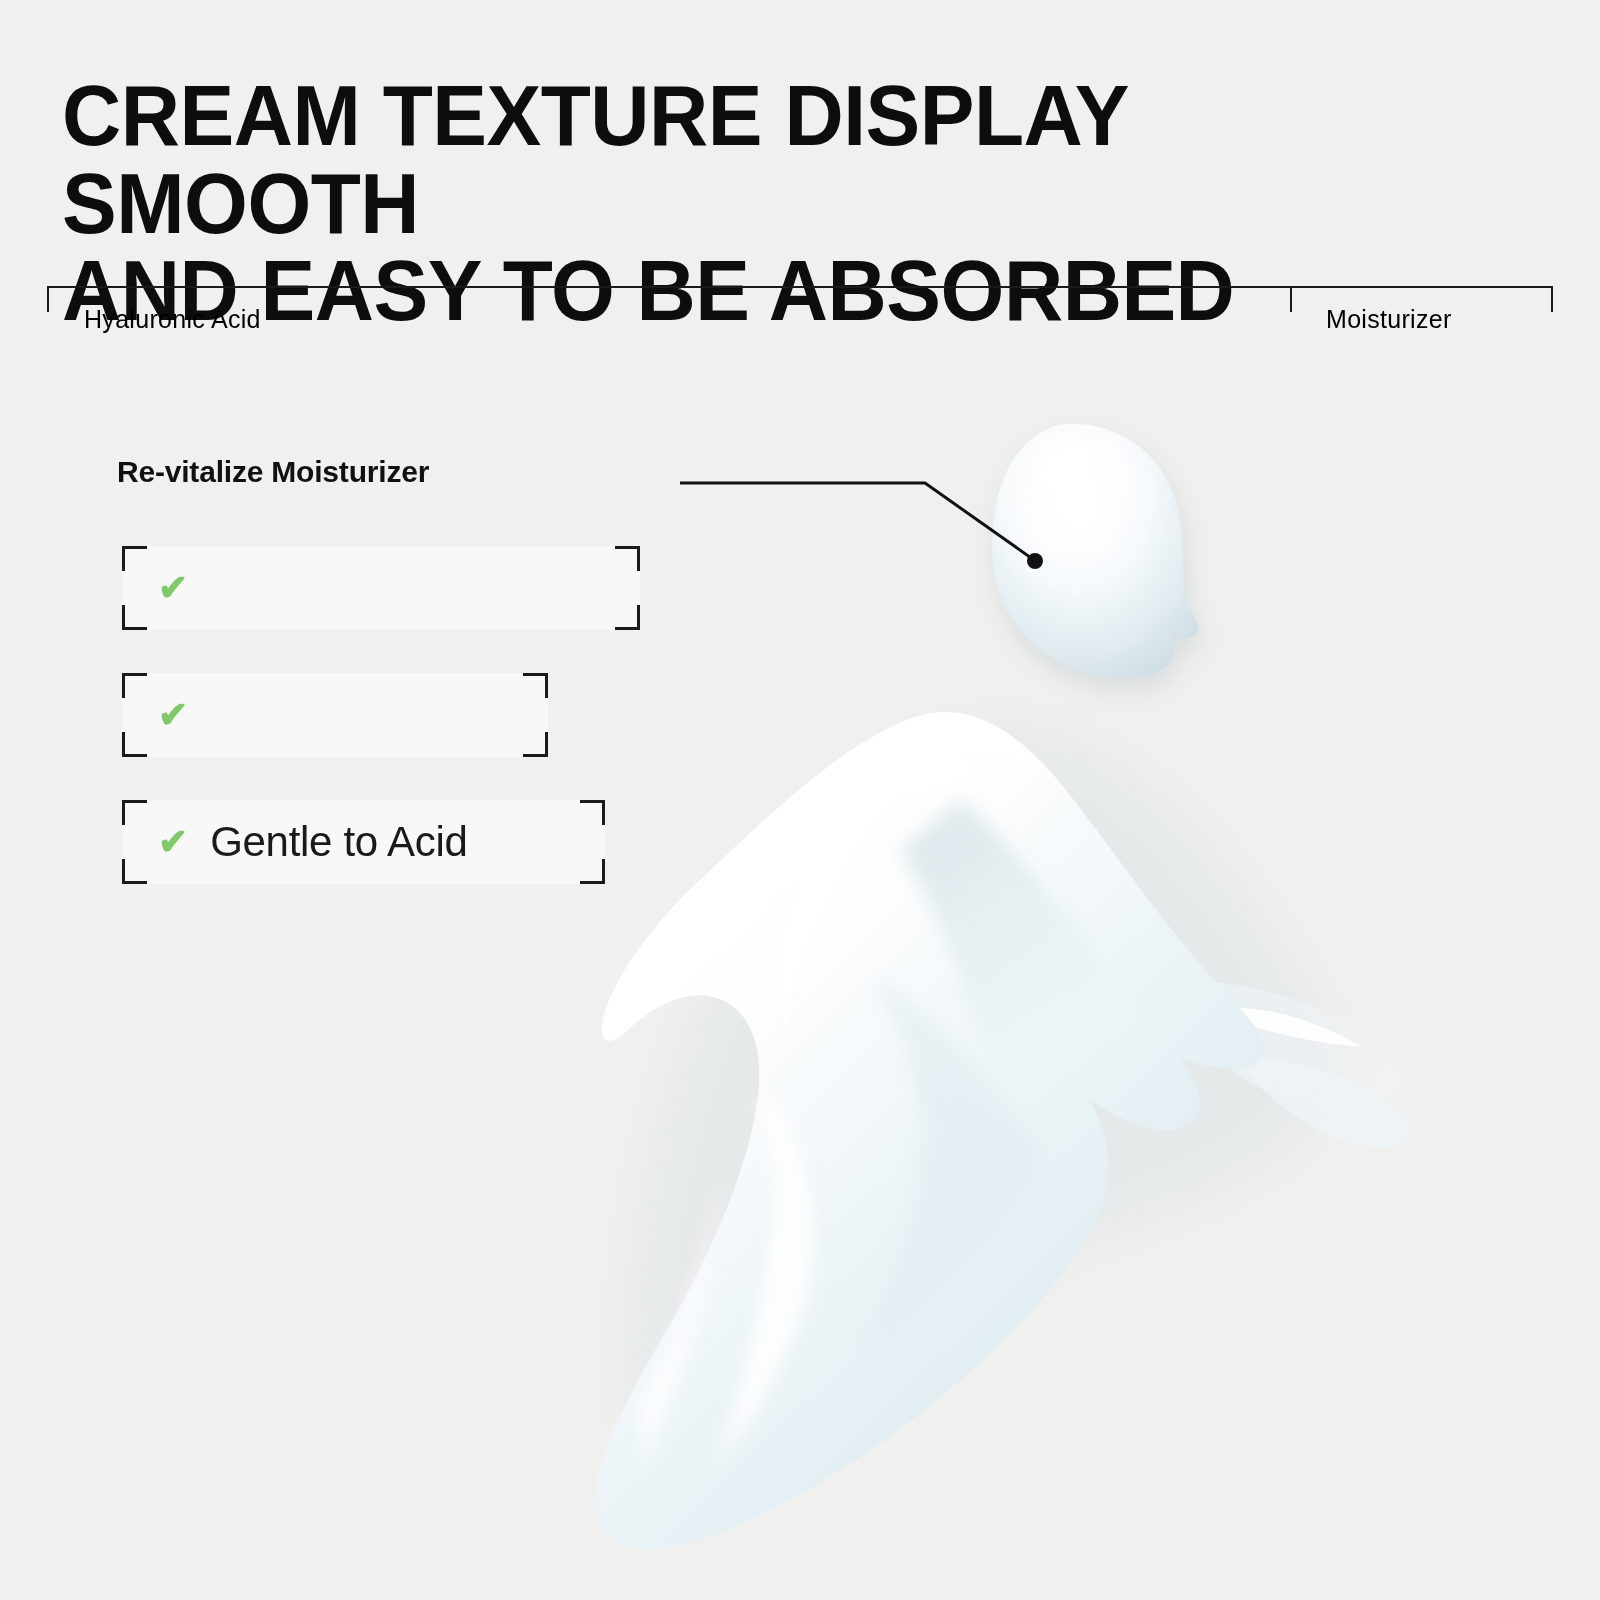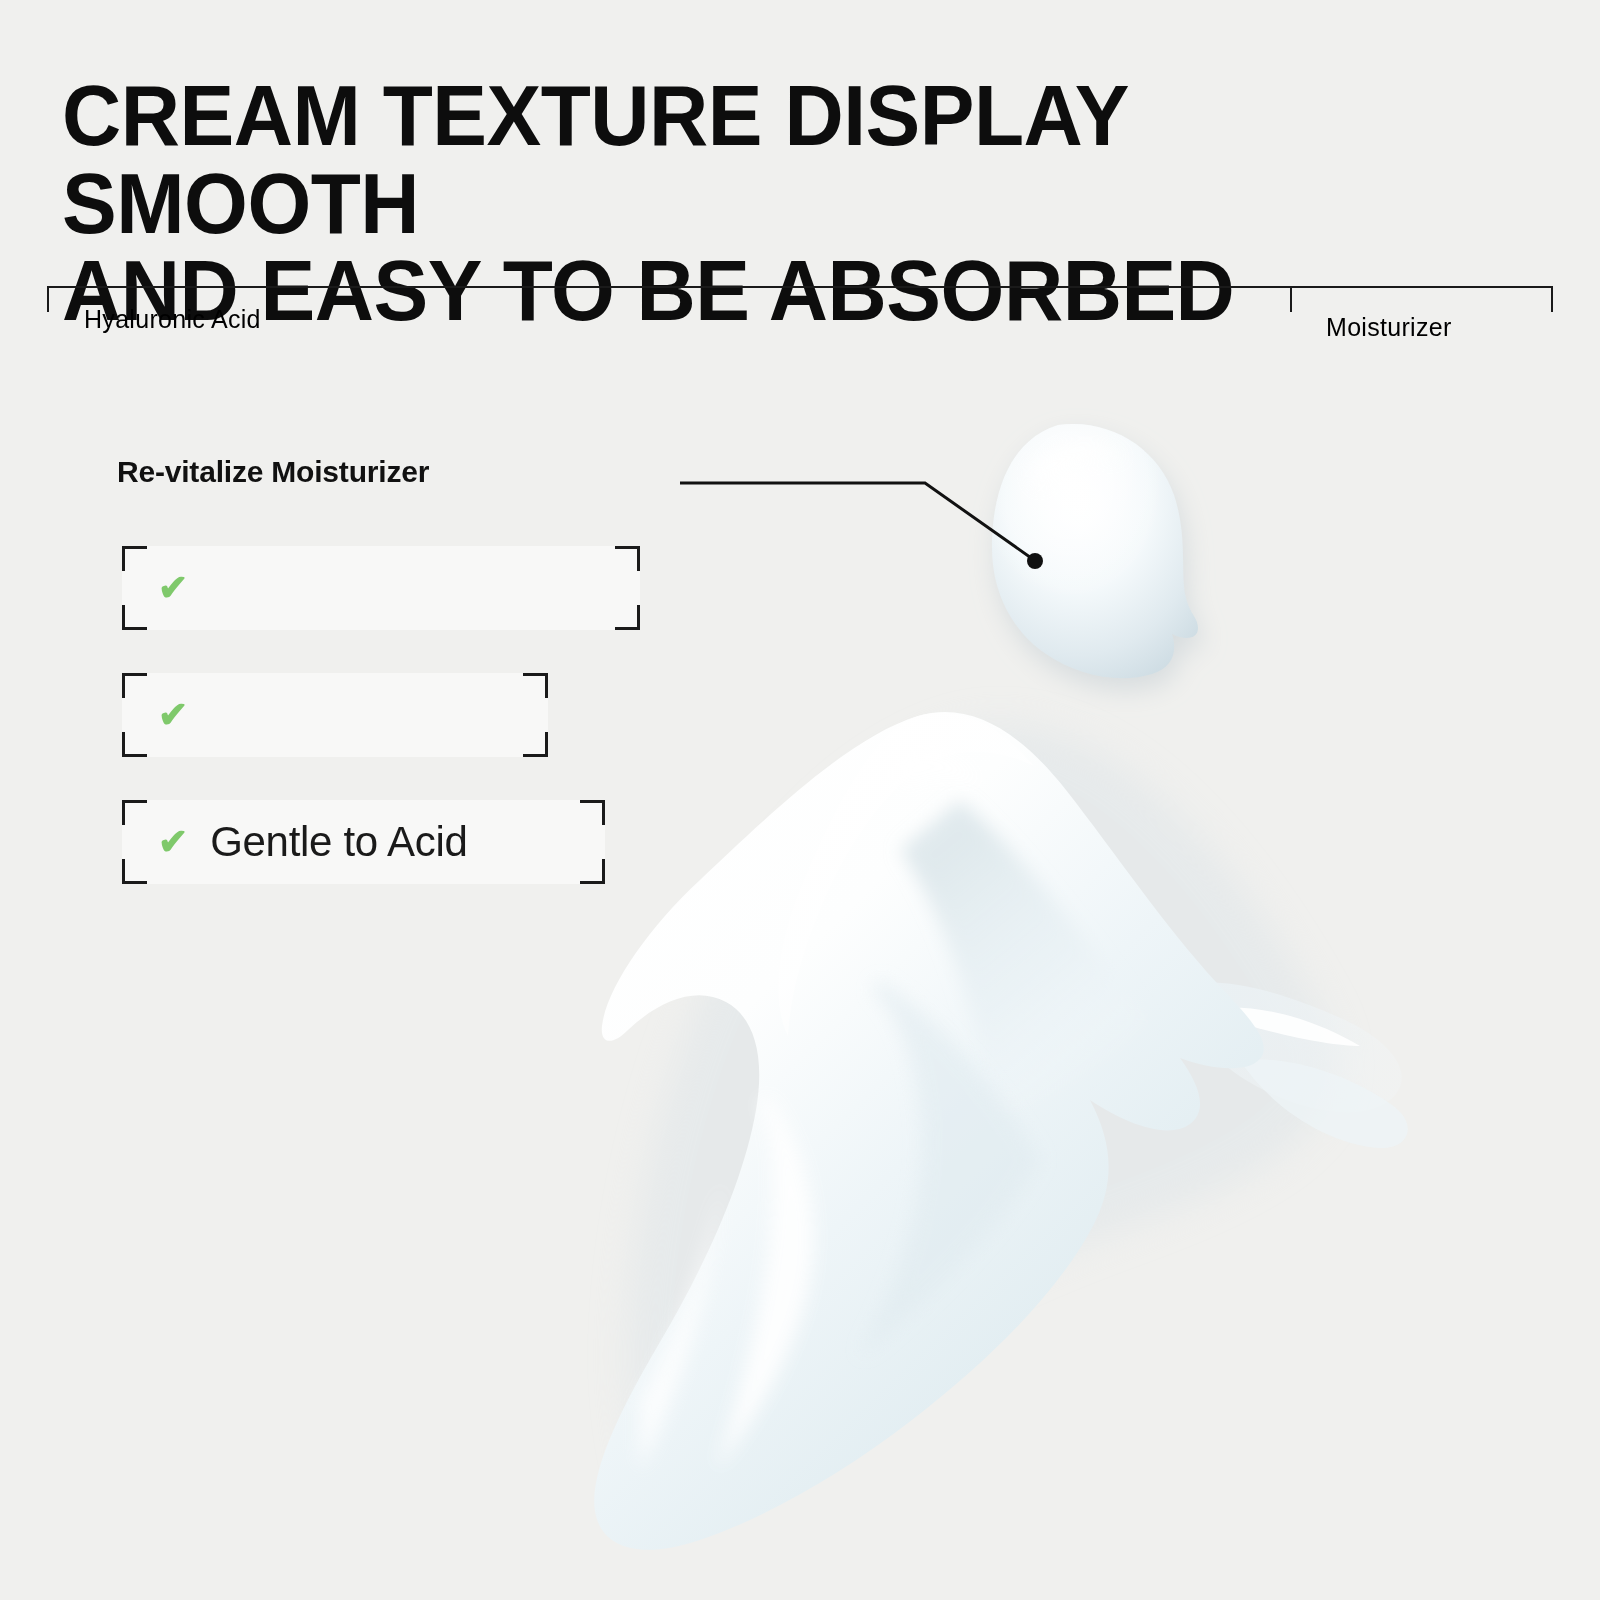--- a/index.html
+++ b/index.html
@@ -69,21 +69,21 @@
 
   .rule-label {
     position: absolute;
     top: 305px;
     font-size: 25px;
     color: #000000;
     letter-spacing: 0.3px;
     font-weight: 400;
   }
   .rule-label.left  { left: 84px; }
-  .rule-label.right { left: 1326px; margin-top: 8px; }
+  .rule-label.right { left: 1326px; }
 
   
   .section-heading {
     position: absolute;
     left: 117px;
     top: 455px;
     font-size: 30px;
     font-weight: 700;
     color: #111;
     letter-spacing: -0.2px;

